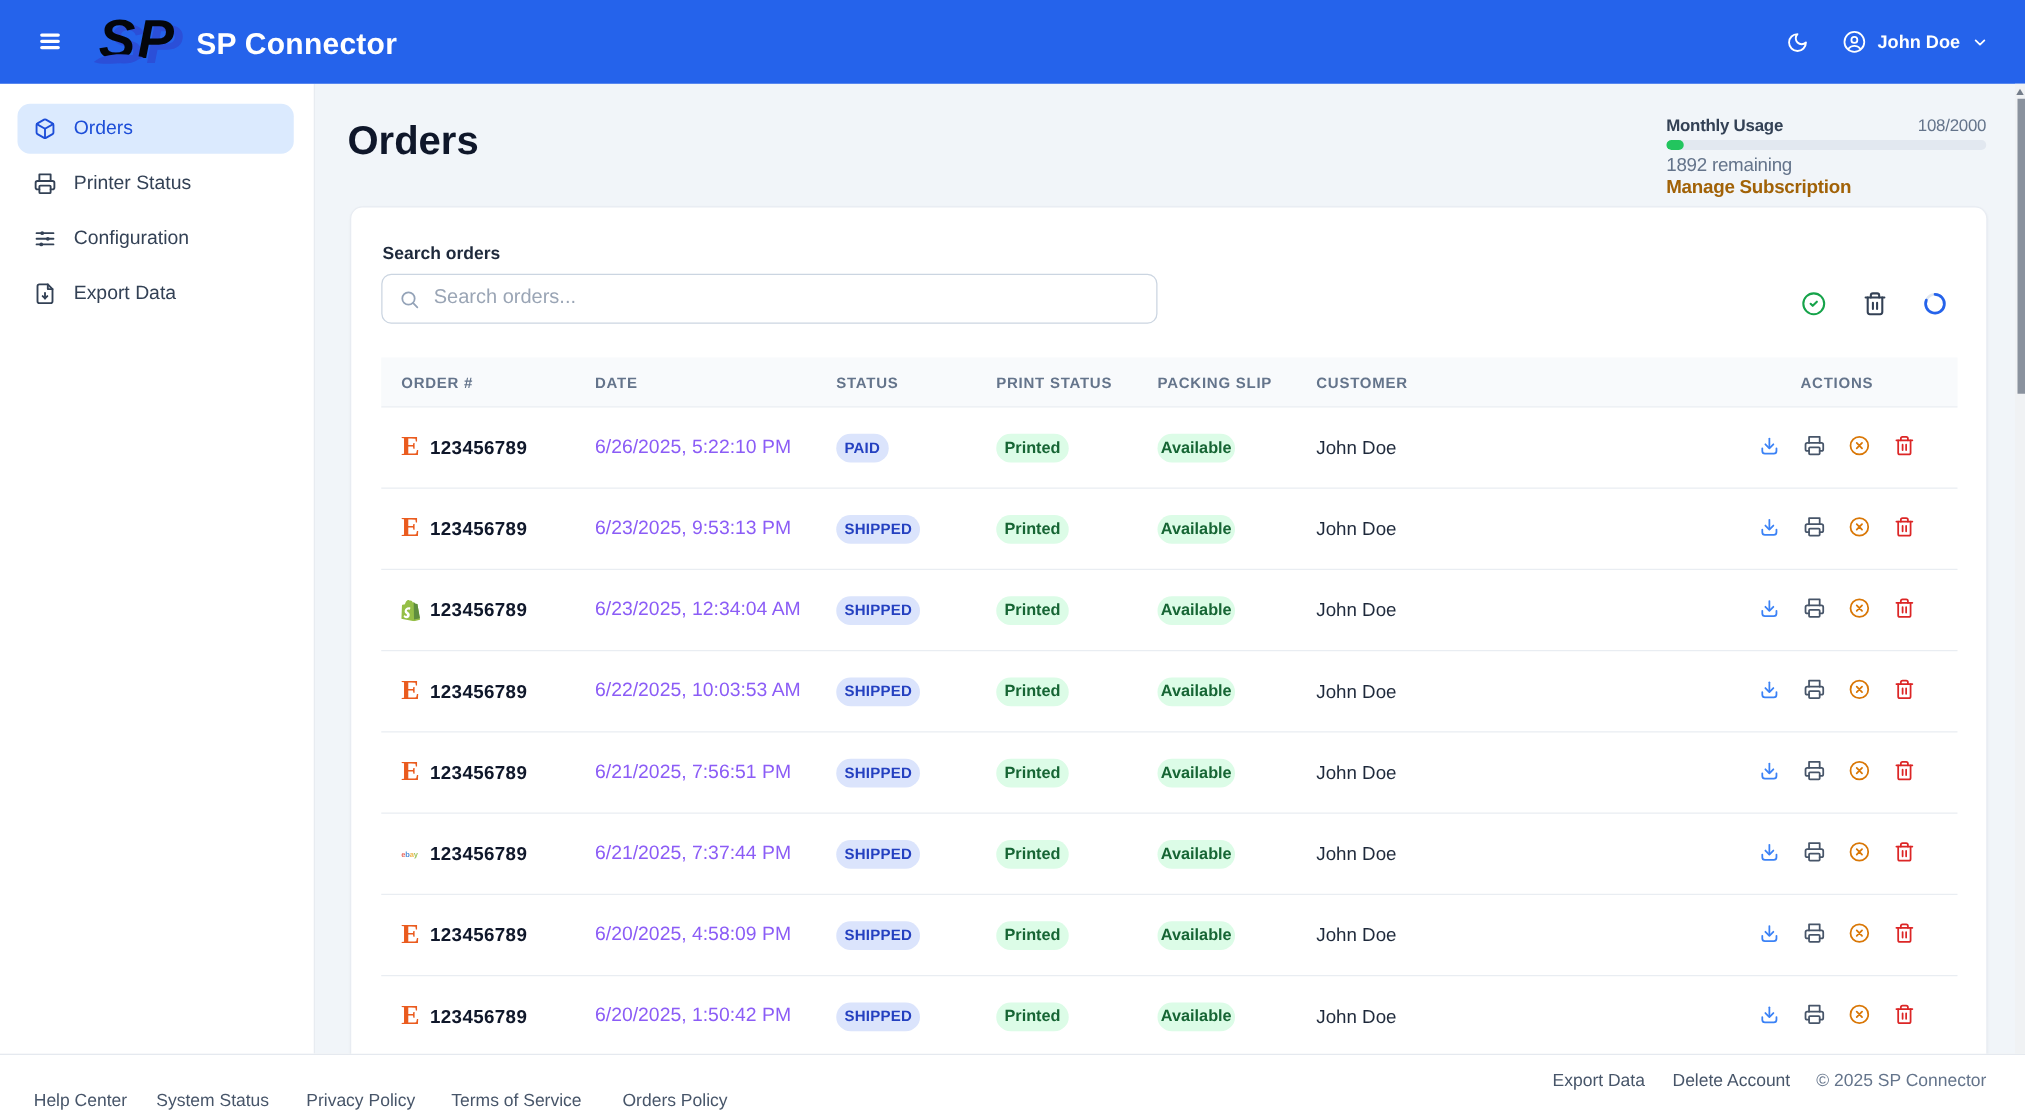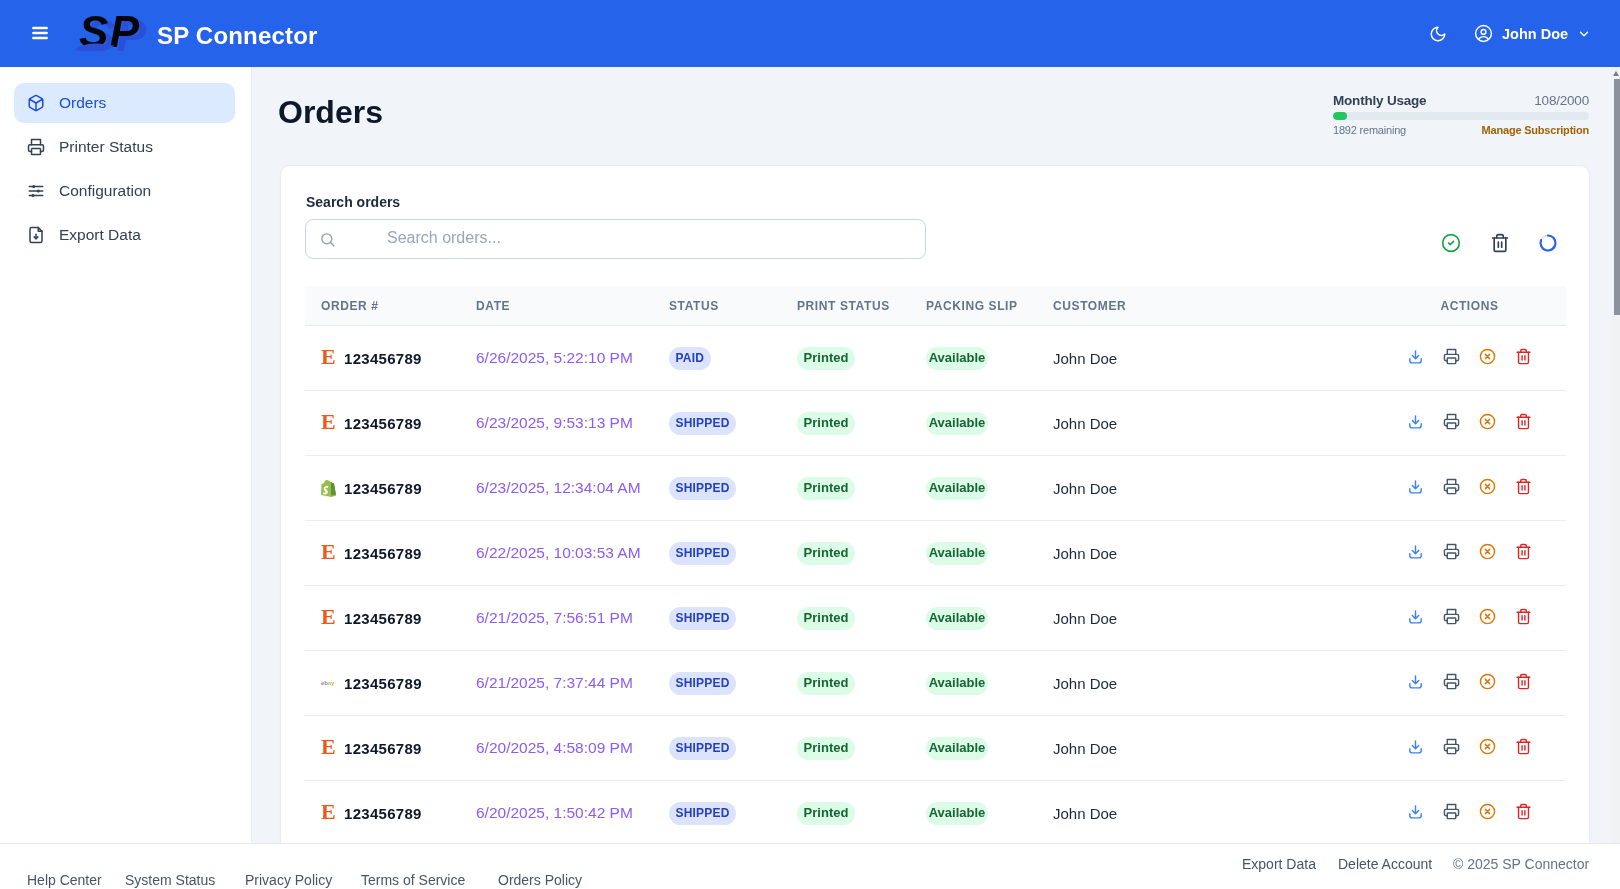--- a/index.html
+++ b/index.html
@@ -28,30 +28,30 @@
 
 
 .main { position:absolute; left:253px; top:67px; width:1367px; height:776px; background:#f1f5f9; }
 h1.title { position:absolute; left:25px; top:27px; font-size:32px; font-weight:700; color:#0f172a; }
 .usage { position:absolute; left:1080px; top:26px; width:256px; }
 .usage .row1 { display:flex; justify-content:space-between; font-size:13.5px; letter-spacing:-.2px; }
 .usage .lab { color:#334155; font-weight:600; }
 .usage .num { color:#64748b; }
 .usage .bar { margin-top:4px; height:8px; background:#e2e8f0; border-radius:4px; overflow:hidden; }
 .usage .fill { width:14px; height:8px; background:#22c55e; border-radius:4px; }
-.usage .row2 { margin-top:4px; display:flex; justify-content:space-between; font-size:11px; letter-spacing:-.2px; }
+.usage .row2 { margin-top:4px; display:flex; justify-content:space-between; font-size:15px; letter-spacing:-.2px;flex-direction:column; }
 .usage .rem { color:#64748b; }
 .usage .manage { color:#a16207; font-weight:600; }
 
 
 .card { position:absolute; left:27px; top:98px; width:1310px; height:740px; background:#fff; border:1px solid #e8ecf2; border-radius:10px; box-shadow:0 1px 2px rgba(15,23,42,.04); }
 .search-label { position:absolute; left:25px; top:28px; font-size:14px; font-weight:700; color:#1e293b; }
 .search-box { position:absolute; left:24px; top:53px; width:621px; height:40px; border:1px solid #cbd5e1; border-radius:8px; background:#fff; }
 .search-box svg { position:absolute; left:13px; top:11px; width:17px; height:17px; color:#94a3b8; }
-.search-box .ph { position:absolute; left:41px; top:9px; font-size:16px; color:#9aa5b5;margin-left:40px; }
+.search-box .ph { position:absolute; left:41px; top:9px; font-size:16px; color:#9aa5b5; }
 .tool { position:absolute; top:67px; width:20px; height:20px; }
 .tool.chk { left:1160px; color:#16a34a; }
 .tool.trs { left:1209px; color:#334155; }
 .tool.spn { left:1257px; }
 
 
 .table { position:absolute; left:24px; top:120px; width:1261px; }
 .thead { display:flex; height:39px; background:#f8fafc; align-items:center; font-size:12px; font-weight:700; color:#64748b; letter-spacing:.6px; }
 .tr { display:flex; height:65px; align-items:center; border-top:1px solid #e9edf2; font-size:15px; }
 .c1 { width:155px; padding-left:16px; }

